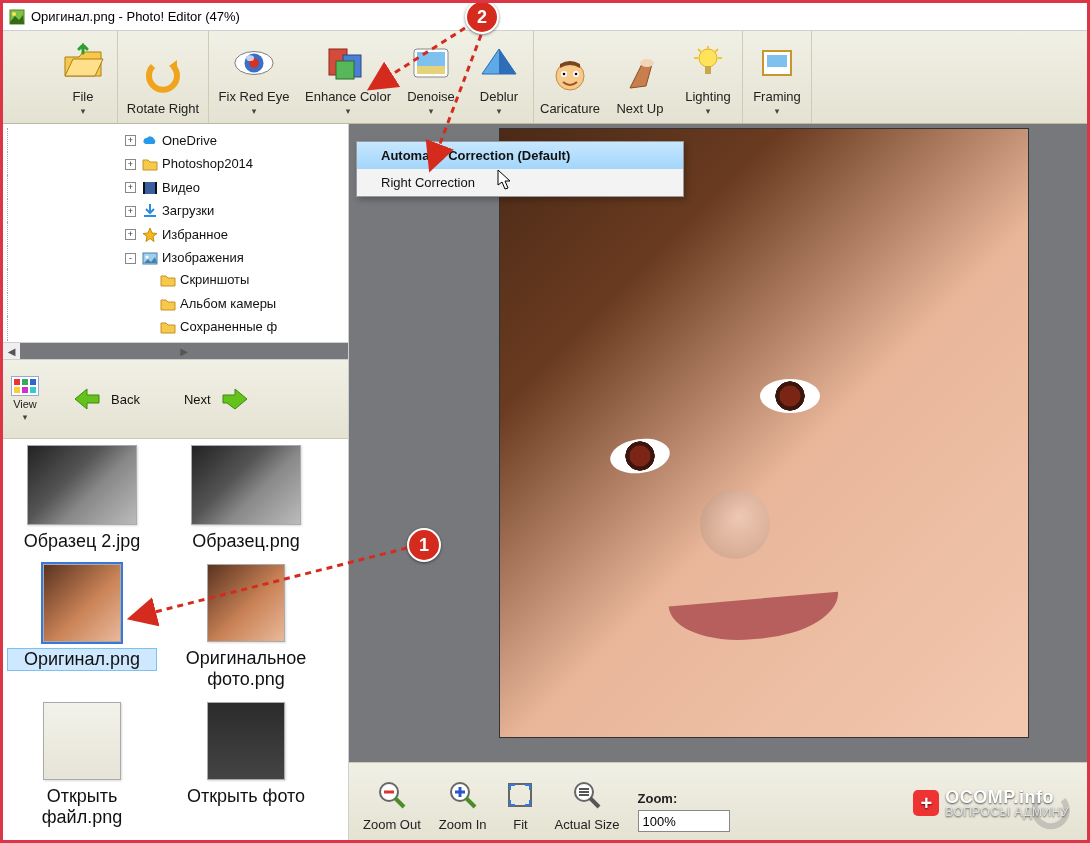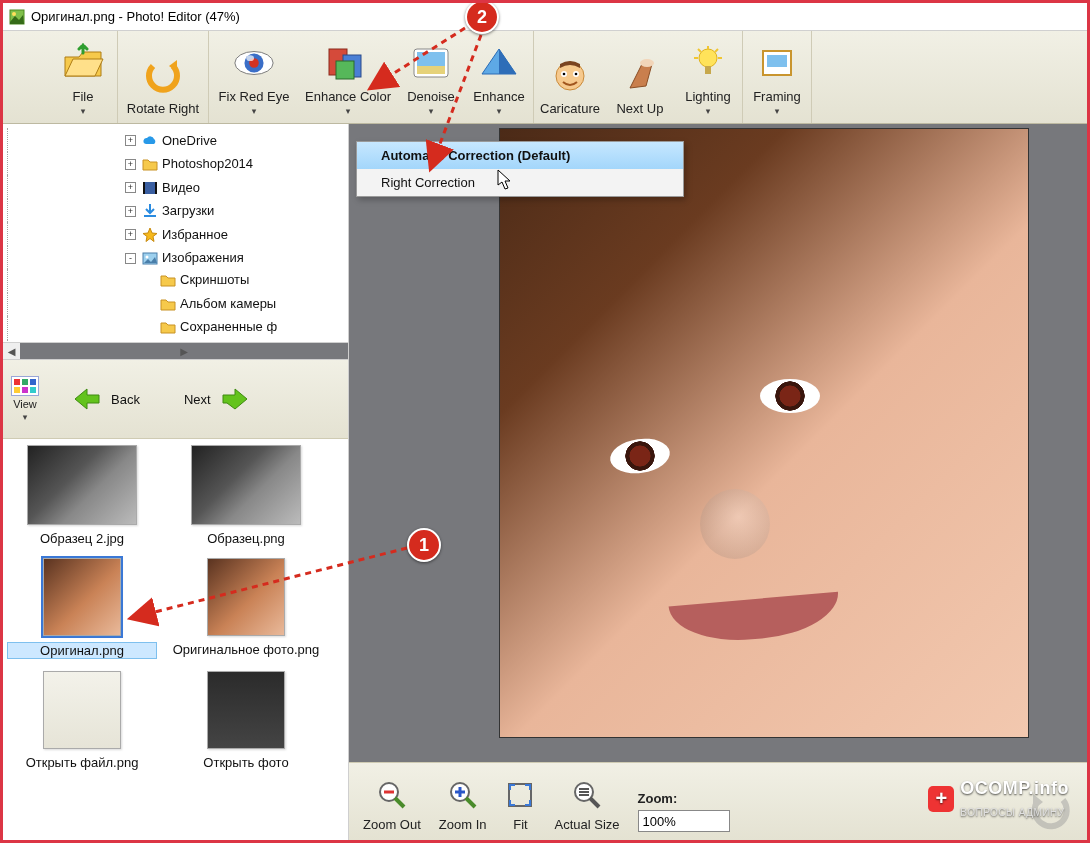--- a/index.html
+++ b/index.html
@@ -53,21 +53,21 @@
   .navstrip .nav-arrow { width: 28px; height: 24px; cursor: pointer; }
   .navstrip .nav-text { font-size: 13px; color: #111; }
   .small-label { font-size: 11px; color: #222; margin-top: 2px; }
 
   
   .thumbs { flex: 1; overflow: auto; background: #fff; padding: 6px 4px; }
   .thumbs-row { display: flex; gap: 14px; margin-bottom: 12px; }
   .thumb-cell { width: 150px; display: flex; flex-direction: column; align-items: center; cursor: pointer; }
   .thumb-img { width: 110px; height: 80px; border: 1px solid #aaa; background: #777; display: flex; align-items: center; justify-content: center; box-shadow: 1px 1px 2px rgba(0,0,0,0.15); }
   .thumb-img.small { width: 78px; height: 78px; }
-  .thumb-cap { width: 100%; text-align: center; margin-top: 6px; font-size: 13px; color: #111; word-break: break-word; }
+  .thumb-cap { width: 100%; text-align: center; margin-top: 6px; font-size: 18px; color: #111; word-break: break-word; }
   .thumb-cell.selected .thumb-img { outline: 2px solid #3a78d6; }
   .thumb-cell.selected .thumb-cap { background: #cde8ff; border: 1px solid #7ec0ee; display: inline-block; padding: 0 4px; }
 
   
   .canvas-frame { flex: 1; background: #77787c; display: flex; align-items: flex-start; justify-content: flex-start; }
   .canvas { margin: 4px 0 0 150px; width: 530px; height: 610px; border: 1px solid #333; background: #521; position: relative; overflow: hidden; }
 
   
   .zoombar { flex: 0 0 78px; background: linear-gradient(#f1f0e5, #e4e2d2); border-top: 1px solid #cfcbb3; display: flex; align-items: flex-end; padding: 8px 14px; gap: 18px; }
   .zoom-btn { display: flex; flex-direction: column; align-items: center; cursor: pointer; }
@@ -84,21 +84,21 @@
 
   
   .badge { position: absolute; width: 34px; height: 34px; border-radius: 50%; background: #d52b1e; border: 2px solid #fff; color: #fff; font-weight: bold; font-size: 18px; display: flex; align-items: center; justify-content: center; z-index: 30; box-shadow: 0 1px 3px rgba(0,0,0,0.5); }
   .anno-svg { position: absolute; top: 0; left: 0; z-index: 28; pointer-events: none; }
 
   
   .watermark { position: absolute; right: 18px; bottom: 22px; z-index: 40; color: #fff; display: flex; align-items: center; gap: 6px; text-shadow: 0 1px 2px rgba(0,0,0,0.7); }
   .watermark .cross { width: 26px; height: 26px; background: #e33; border-radius: 5px; display: flex; align-items: center; justify-content: center; color: #fff; font-weight: bold; font-size: 20px; }
   .watermark .wm-text { display: flex; flex-direction: column; line-height: 1; }
   .watermark .wm-main { font-weight: bold; font-size: 18px; letter-spacing: 0.5px; }
-  .watermark .wm-sub { font-size: 10px; color: #e0e0e0; letter-spacing: 0.5px; margin-top: 11px; }
+  .watermark .wm-sub { font-size: 12px; color: #e0e0e0; letter-spacing: 0.5px; }
 
   
   .face-bg { position: absolute; inset: 0; background: linear-gradient(135deg, #4b2a17 0%, #6a3b20 25%, #e9b69a 55%, #f2c8af 100%); }
   .face-eye { position: absolute; width: 60px; height: 34px; border-radius: 50%; background: radial-gradient(circle at 50% 50%, #7a2516 0 30%, #3a160d 31% 42%, #fff 43% 100%); }
   .face-nose { position: absolute; width: 70px; height: 70px; border-radius: 50%; background: radial-gradient(circle at 55% 40%, rgba(255,255,255,0.25), rgba(0,0,0,0.12)); }
   .face-mouth { position: absolute; width: 170px; height: 40px; border-radius: 0 0 80px 80px / 0 0 40px 40px; background: #b65f5d; }
 
   
   svg { display: block; }
 </style>
@@ -178,21 +178,21 @@
         <span class="tb-label">Denoise</span>
         <span class="tb-dd">▾</span>
       </div>
       <div class="tb-btn">
         <span class="tb-icon">
           <svg width="40" height="34" viewBox="0 0 40 34">
               <path d="M20 3 L37 28 L3 28 Z" fill="#5ea9e6" stroke="#2a6bb5"></path>
               <path d="M20 3 L37 28 L20 28 Z" fill="#2e6db8"></path>
             </svg>
         </span>
-        <span class="tb-label">Enhance</span>
+        <span class="tb-label">Deblur</span>
         <span class="tb-dd">▾</span>
       </div>
     </div>
     <div class="tb-group">
       <div class="tb-btn">
         <span class="tb-icon">
           <svg width="40" height="38" viewBox="0 0 40 38">
               <circle cx="20" cy="20" r="14" fill="#f6c98d" stroke="#c98a3a"></circle>
               <circle cx="14" cy="18" r="3" fill="#fff"></circle>
               <circle cx="26" cy="18" r="3" fill="#fff"></circle>

